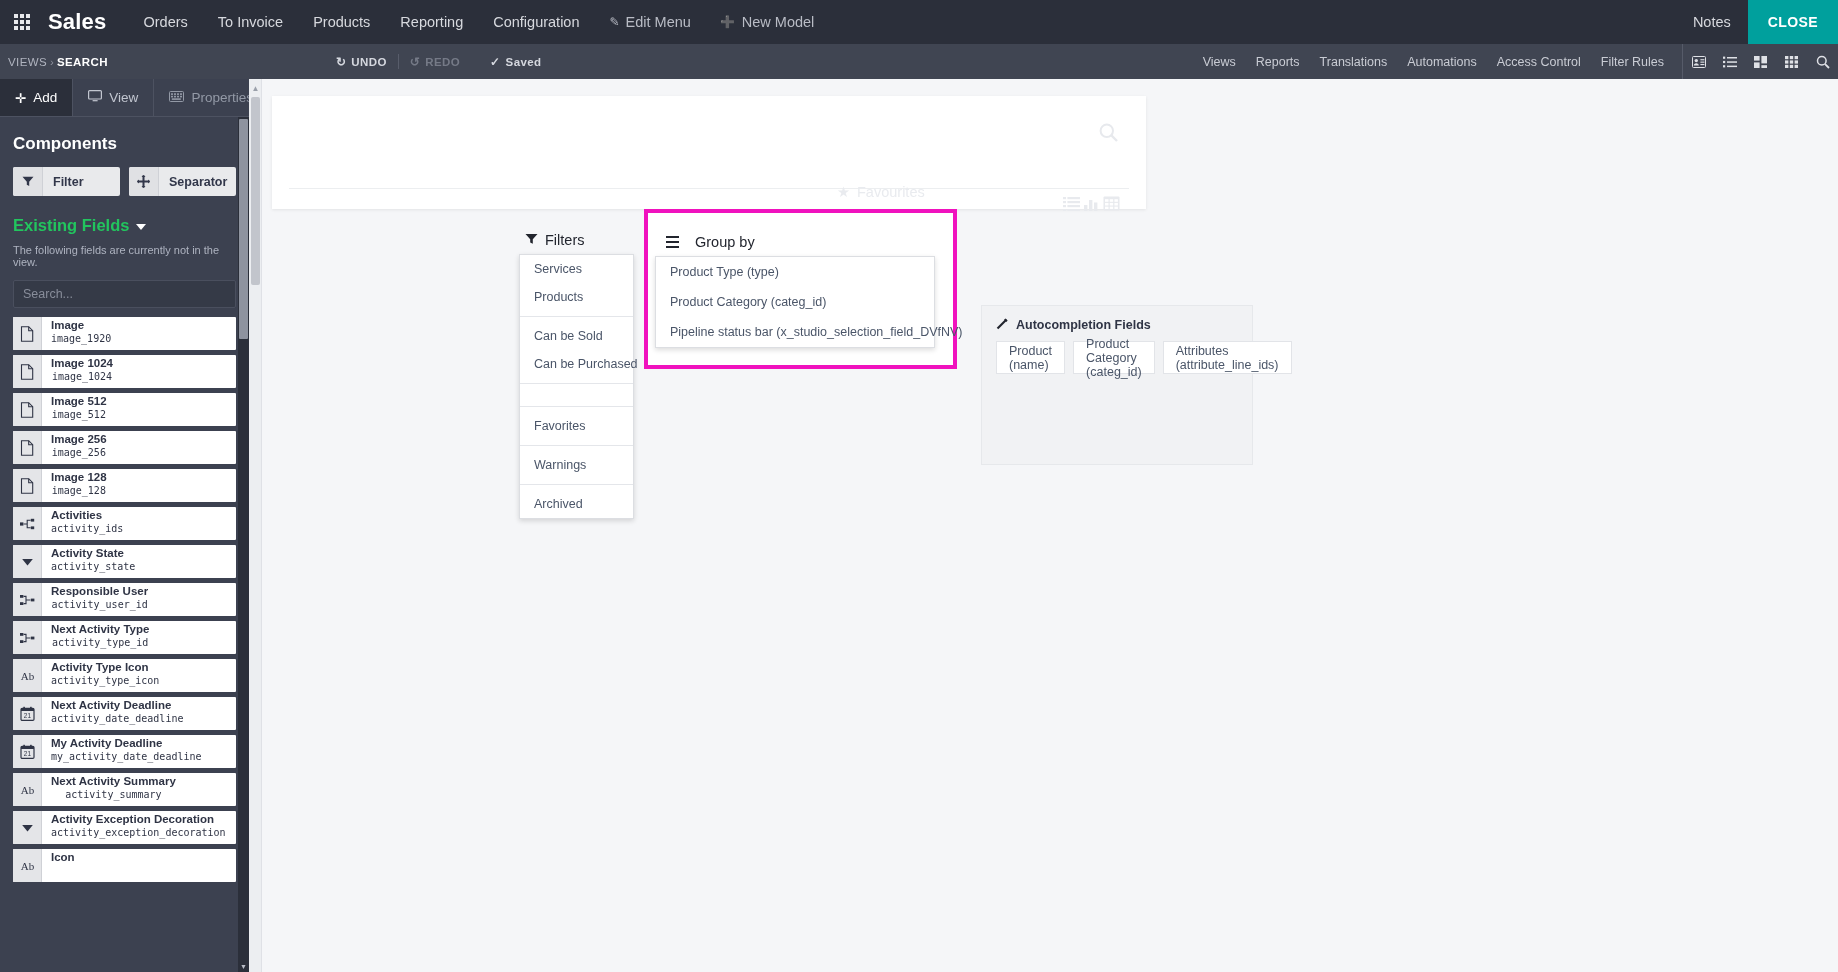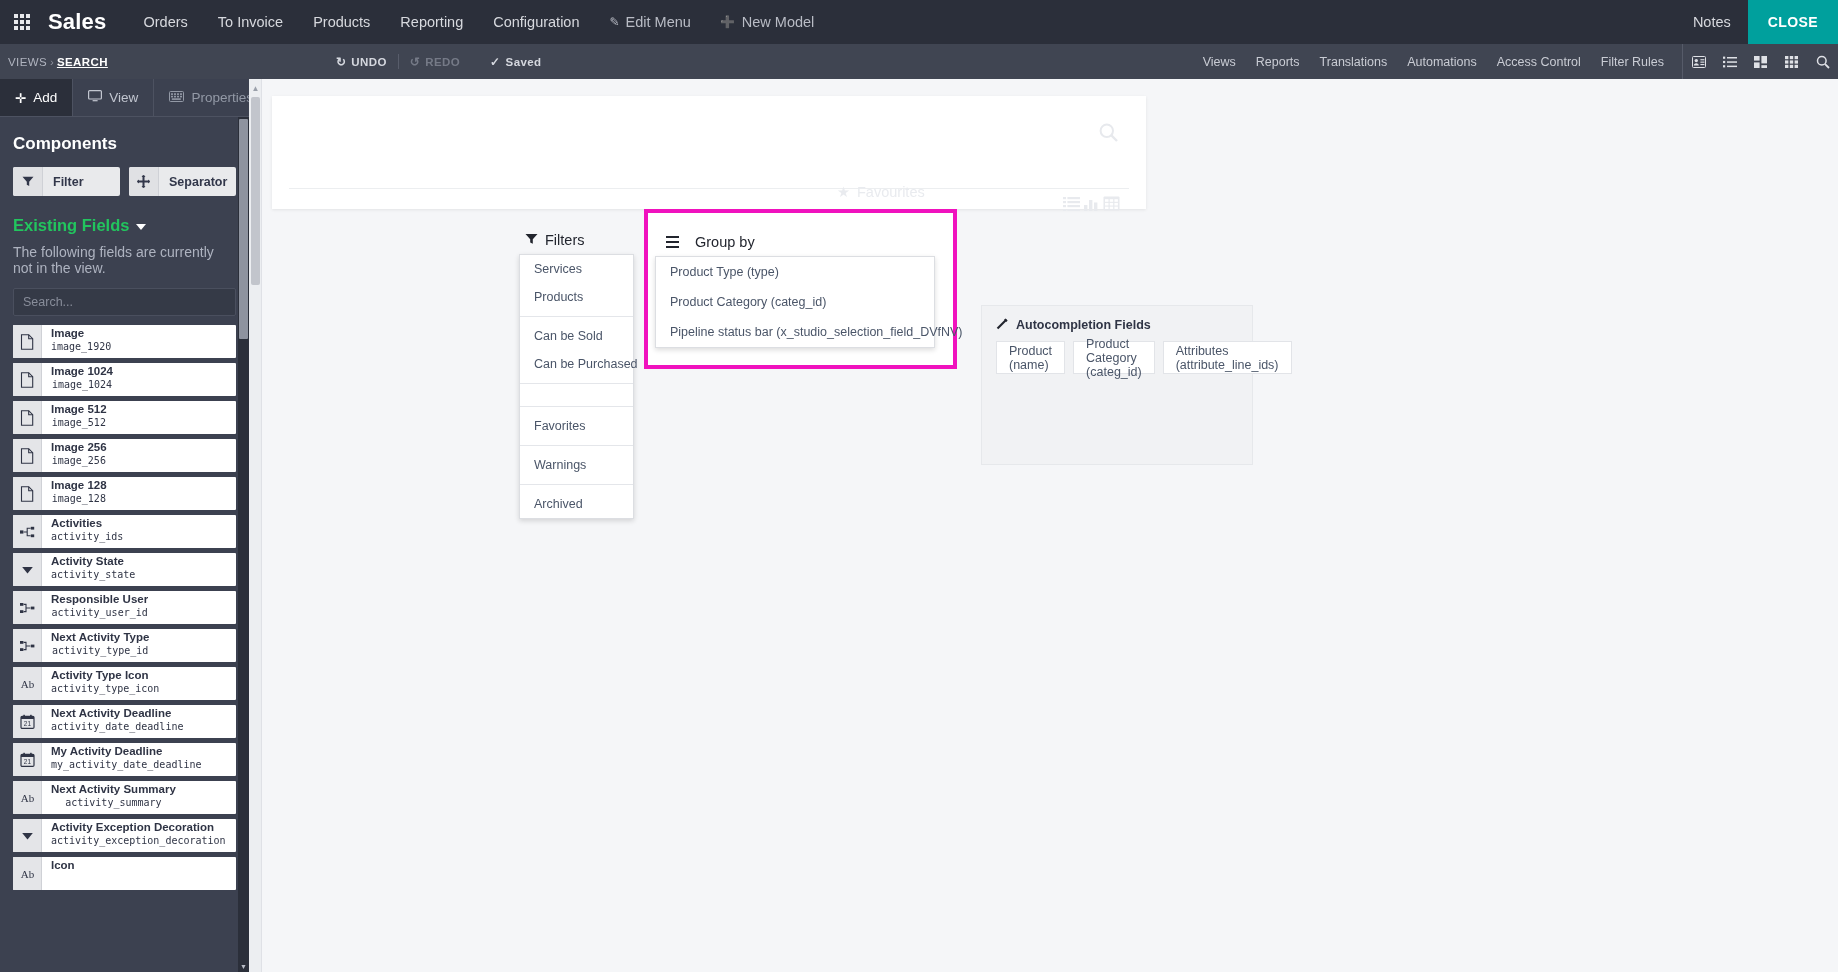--- a/index.html
+++ b/index.html
@@ -58,21 +58,21 @@
     height: 35px;
     background: #404552;
     display: flex; align-items: center;
     color: #c9ccd4;
     font-size: 11.5px;
     position: relative;
     z-index: 55;
   }
   .subnav-views { padding-left: 8px; color: #b0b4bf; letter-spacing: .4px; cursor: pointer; }
   .subnav-sep { padding: 0 3px; color: #8c909c; }
-  .subnav-search { color: #fff; font-weight: 700; letter-spacing: .4px; cursor: pointer; text-decoration: underline; }
+  .subnav-search { color: #fff; font-weight: 700; letter-spacing: .4px; cursor: pointer; }
   .subnav-actions {
     margin-left: 217px;
     display: flex; align-items: center; gap: 0px;
     font-size: 11.5px; letter-spacing: .4px;
   }
   .act {
     display: flex; align-items: center; gap: 5px;
     padding: 0 11px; cursor: pointer; font-weight: 700;
     color: #d5d8df;
   }
@@ -138,21 +138,21 @@
   }
   .ef-head {
     color: #22c55e; font-size: 16.5px; font-weight: 700;
     display: flex; align-items: center; gap: 7px; margin-bottom: 9px;
   }
   .caret-dn {
     width: 0; height: 0; border-left: 5px solid transparent;
     border-right: 5px solid transparent; border-top: 6px solid #fff;
     margin-top: 3px;
   }
-  .ef-note { color: #aeb3c0; font-size: 14px; margin-bottom: 12px; }
+  .ef-note { color: #aeb3c0; font-size: 11px; margin-bottom: 12px; }
   .sb-search {
     width: 100%; height: 28px; background: #353a47;
     border: 1px solid #4a4f5e; border-radius: 2px;
     color: #cfd2da; font-size: 12.5px; padding: 0 9px;
     outline: none; margin-bottom: 9px;
     font-family: "Liberation Sans", sans-serif;
   }
   .sb-search::placeholder { color: #888d9a; }
 
   .field-list { display: flex; flex-direction: column; gap: 5px; }

